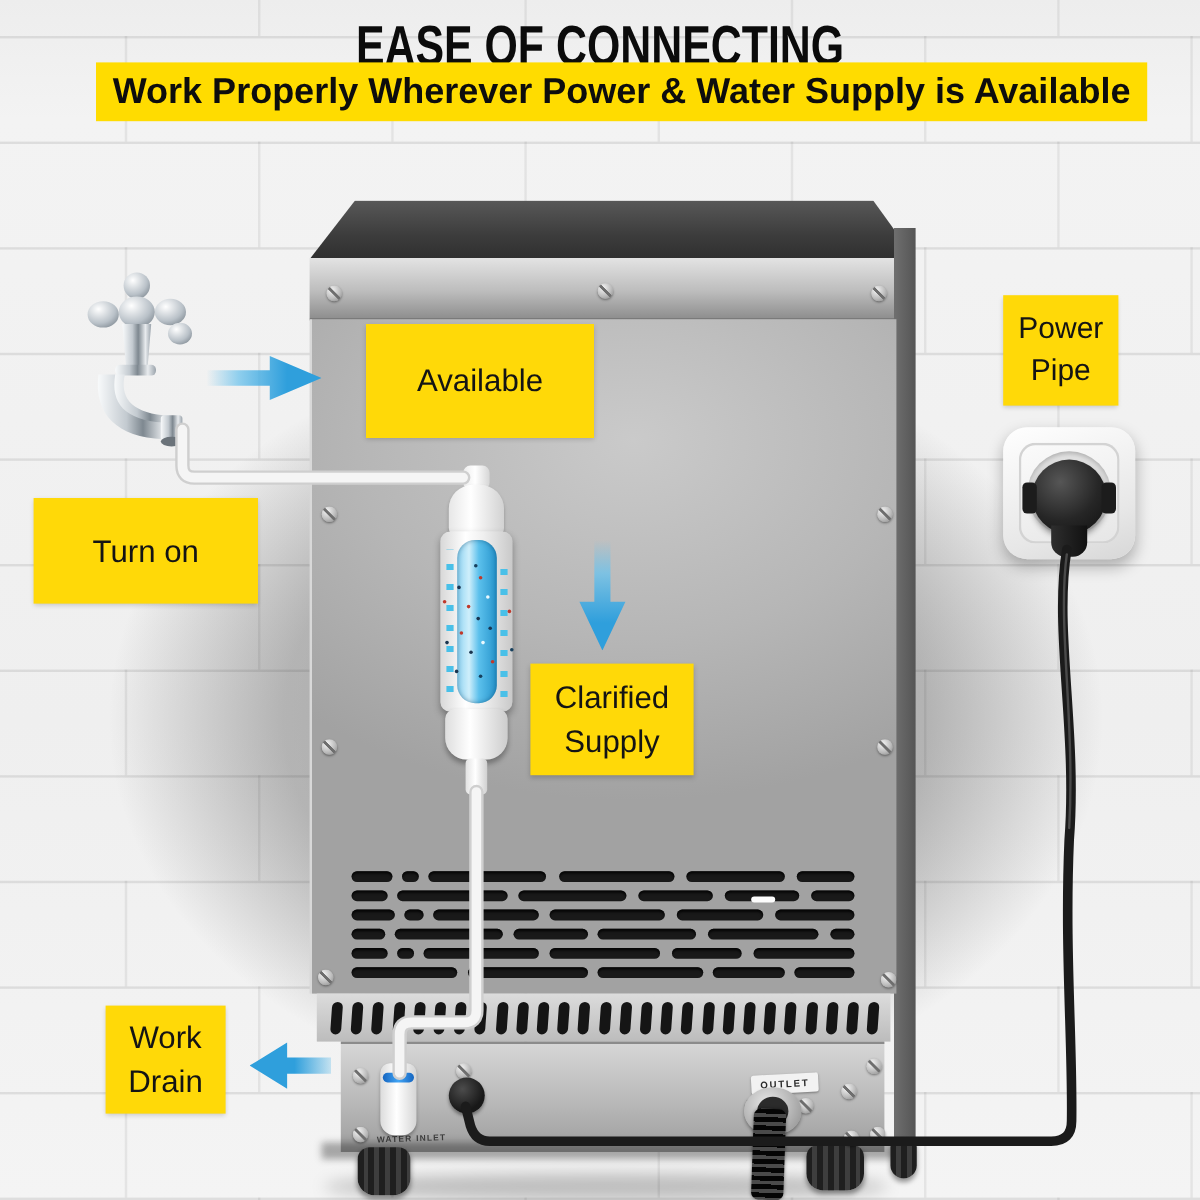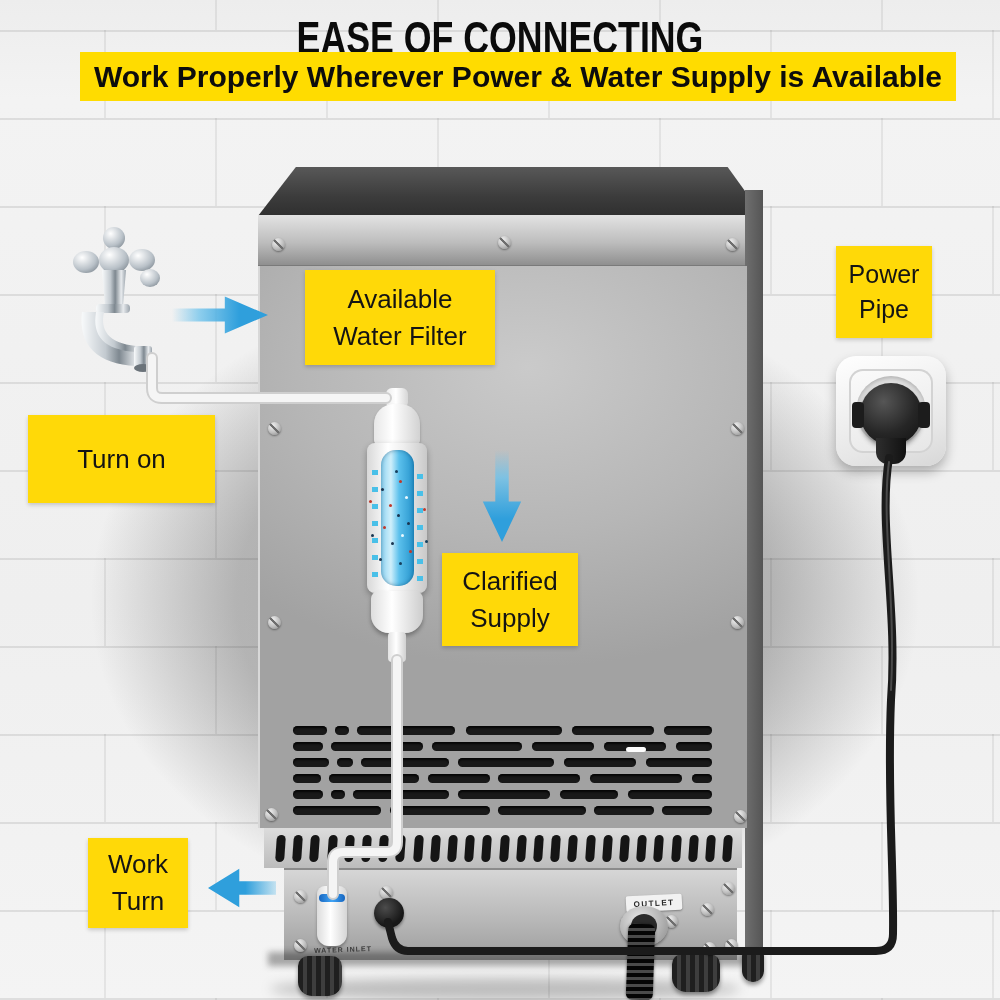--- a/index.html
+++ b/index.html
@@ -375,31 +375,30 @@
     <path d="M889 458 C878 525 898 610 891 700 C887 790 894 870 893 934 Q893 951 876 951 L408 951 Q396 951 392 938 L388 922" fill="none" stroke="#1b1b1b" stroke-width="8" stroke-linecap="round" stroke-linejoin="round"></path>
     <path d="M889 462 C881 520 896 600 891 690" fill="none" stroke="#4a4a4a" stroke-width="2" stroke-linecap="round"></path>
   </svg>
 
   <div class="arrow" id="arrow-supply"></div>
   <div class="arrow" id="arrow-clarified"></div>
   <div class="arrow" id="arrow-drain"></div>
 
   <div class="callout" style="left:305px;top:270px;width:190px;height:95px;">
     <span>Available</span>
-    <span>Water Filter</span>
   </div>
   <div class="callout" style="left:836px;top:246px;width:96px;height:92px;font-size:25px;">
     <span>Power</span>
     <span>Pipe</span>
   </div>
   <div class="callout" style="left:28px;top:415px;width:187px;height:88px;">
     <span>Turn on</span>
   </div>
   <div class="callout" style="left:442px;top:553px;width:136px;height:93px;">
     <span>Clarified</span>
     <span>Supply</span>
   </div>
   <div class="callout" style="left:88px;top:838px;width:100px;height:90px;">
     <span>Work</span>
-    <span>Turn</span>
+    <span>Drain</span>
   </div>
 
 </div>
 
 </body></html>

